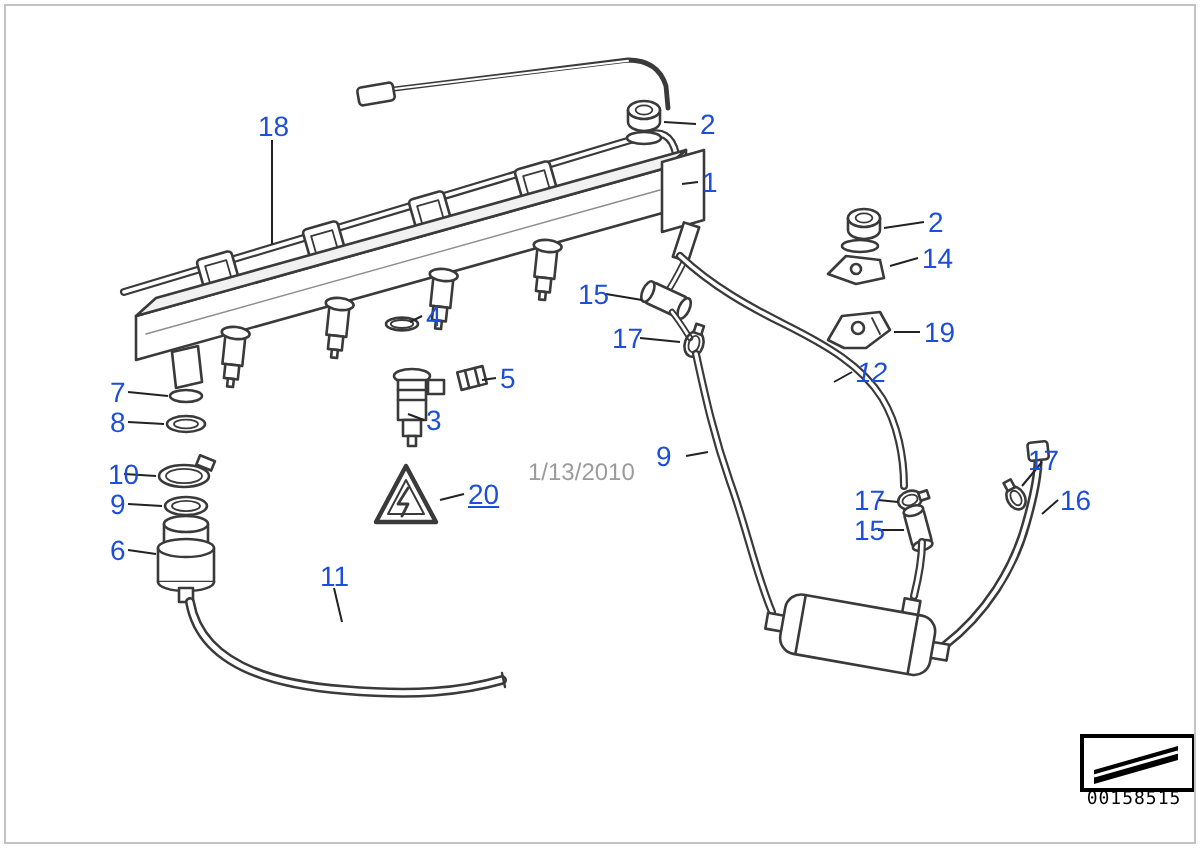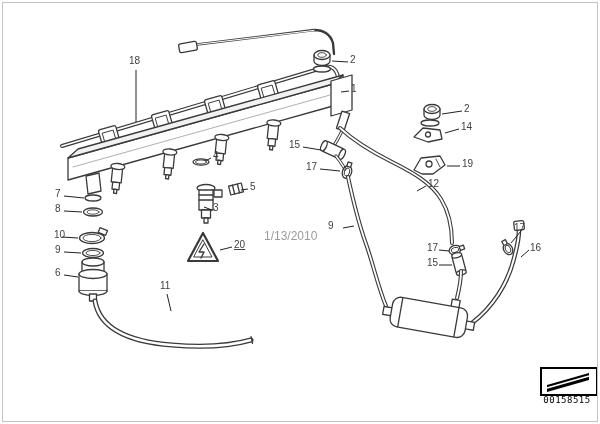--- a/index.html
+++ b/index.html
@@ -2,21 +2,21 @@
 <html><head>
 <meta charset="utf-8">
 <style>
   html,body{margin:0;padding:0;background:#ffffff;}
   .stage{position:relative;width:600px;height:424px;background:#fff;font-family:"Liberation Sans",sans-serif;overflow:hidden;}
   .frame{position:absolute;inset:2px;border:1px solid #c4c4c4;pointer-events:none;}
   svg.drawing{position:absolute;left:0;top:0;}
   .watermark{position:absolute;left:0;right:0;top:185px;text-align:center;font-family:"DejaVu Serif",serif;
              font-size:48px;letter-spacing:2.5px;color:#7d7d7d;opacity:.5;white-space:nowrap;pointer-events:none;}
   .wm-date{position:absolute;left:264px;top:229px;font-size:12px;color:#9b9b9b;font-family:"Liberation Sans",sans-serif;}
-  .callout{position:absolute;font-size:10px;color:#404040;line-height:1;cursor:pointer;}
+  .callout{position:absolute;font-size:14px;color:#1d4ed8;line-height:1;cursor:pointer;}
   .stamp{position:absolute;left:540px;top:367px;width:54px;height:25px;border:2px solid #000;background:#fff;
          display:flex;align-items:center;justify-content:center;}
   .stamp-number{position:absolute;left:534px;top:395px;width:66px;text-align:center;
                 font-family:"DejaVu Sans Mono",monospace;font-size:9px;letter-spacing:.5px;color:#000;}
 </style>
 </head>
 <body>
 
 <div class="stage">
 
@@ -255,21 +255,21 @@
 
   <span class="callout" style="left:129px;top:56px;">18</span>
   <span class="callout" style="left:350px;top:55px;">2</span>
   <span class="callout" style="left:351px;top:84px;">1</span>
   <span class="callout" style="left:464px;top:104px;">2</span>
   <span class="callout" style="left:461px;top:122px;">14</span>
   <span class="callout" style="left:289px;top:140px;">15</span>
   <span class="callout" style="left:306px;top:162px;">17</span>
   <span class="callout" style="left:462px;top:159px;">19</span>
   <span class="callout" style="left:213px;top:151px;">4</span>
-  <span class="callout" style="left:428px;top:179px;">12</span>
+  <span class="callout" style="left:428px;top:179px;font-style:italic;">12</span>
   <span class="callout" style="left:250px;top:182px;">5</span>
   <span class="callout" style="left:213px;top:203px;">3</span>
   <span class="callout" style="left:328px;top:221px;">9</span>
   <span class="callout" style="left:55px;top:189px;">7</span>
   <span class="callout" style="left:55px;top:204px;">8</span>
   <span class="callout" style="left:54px;top:230px;">10</span>
   <span class="callout" style="left:55px;top:245px;">9</span>
   <span class="callout" style="left:55px;top:268px;">6</span>
   <span class="callout" style="left:234px;top:240px;text-decoration:underline;">20</span>
   <span class="callout" style="left:514px;top:223px;">17</span>

